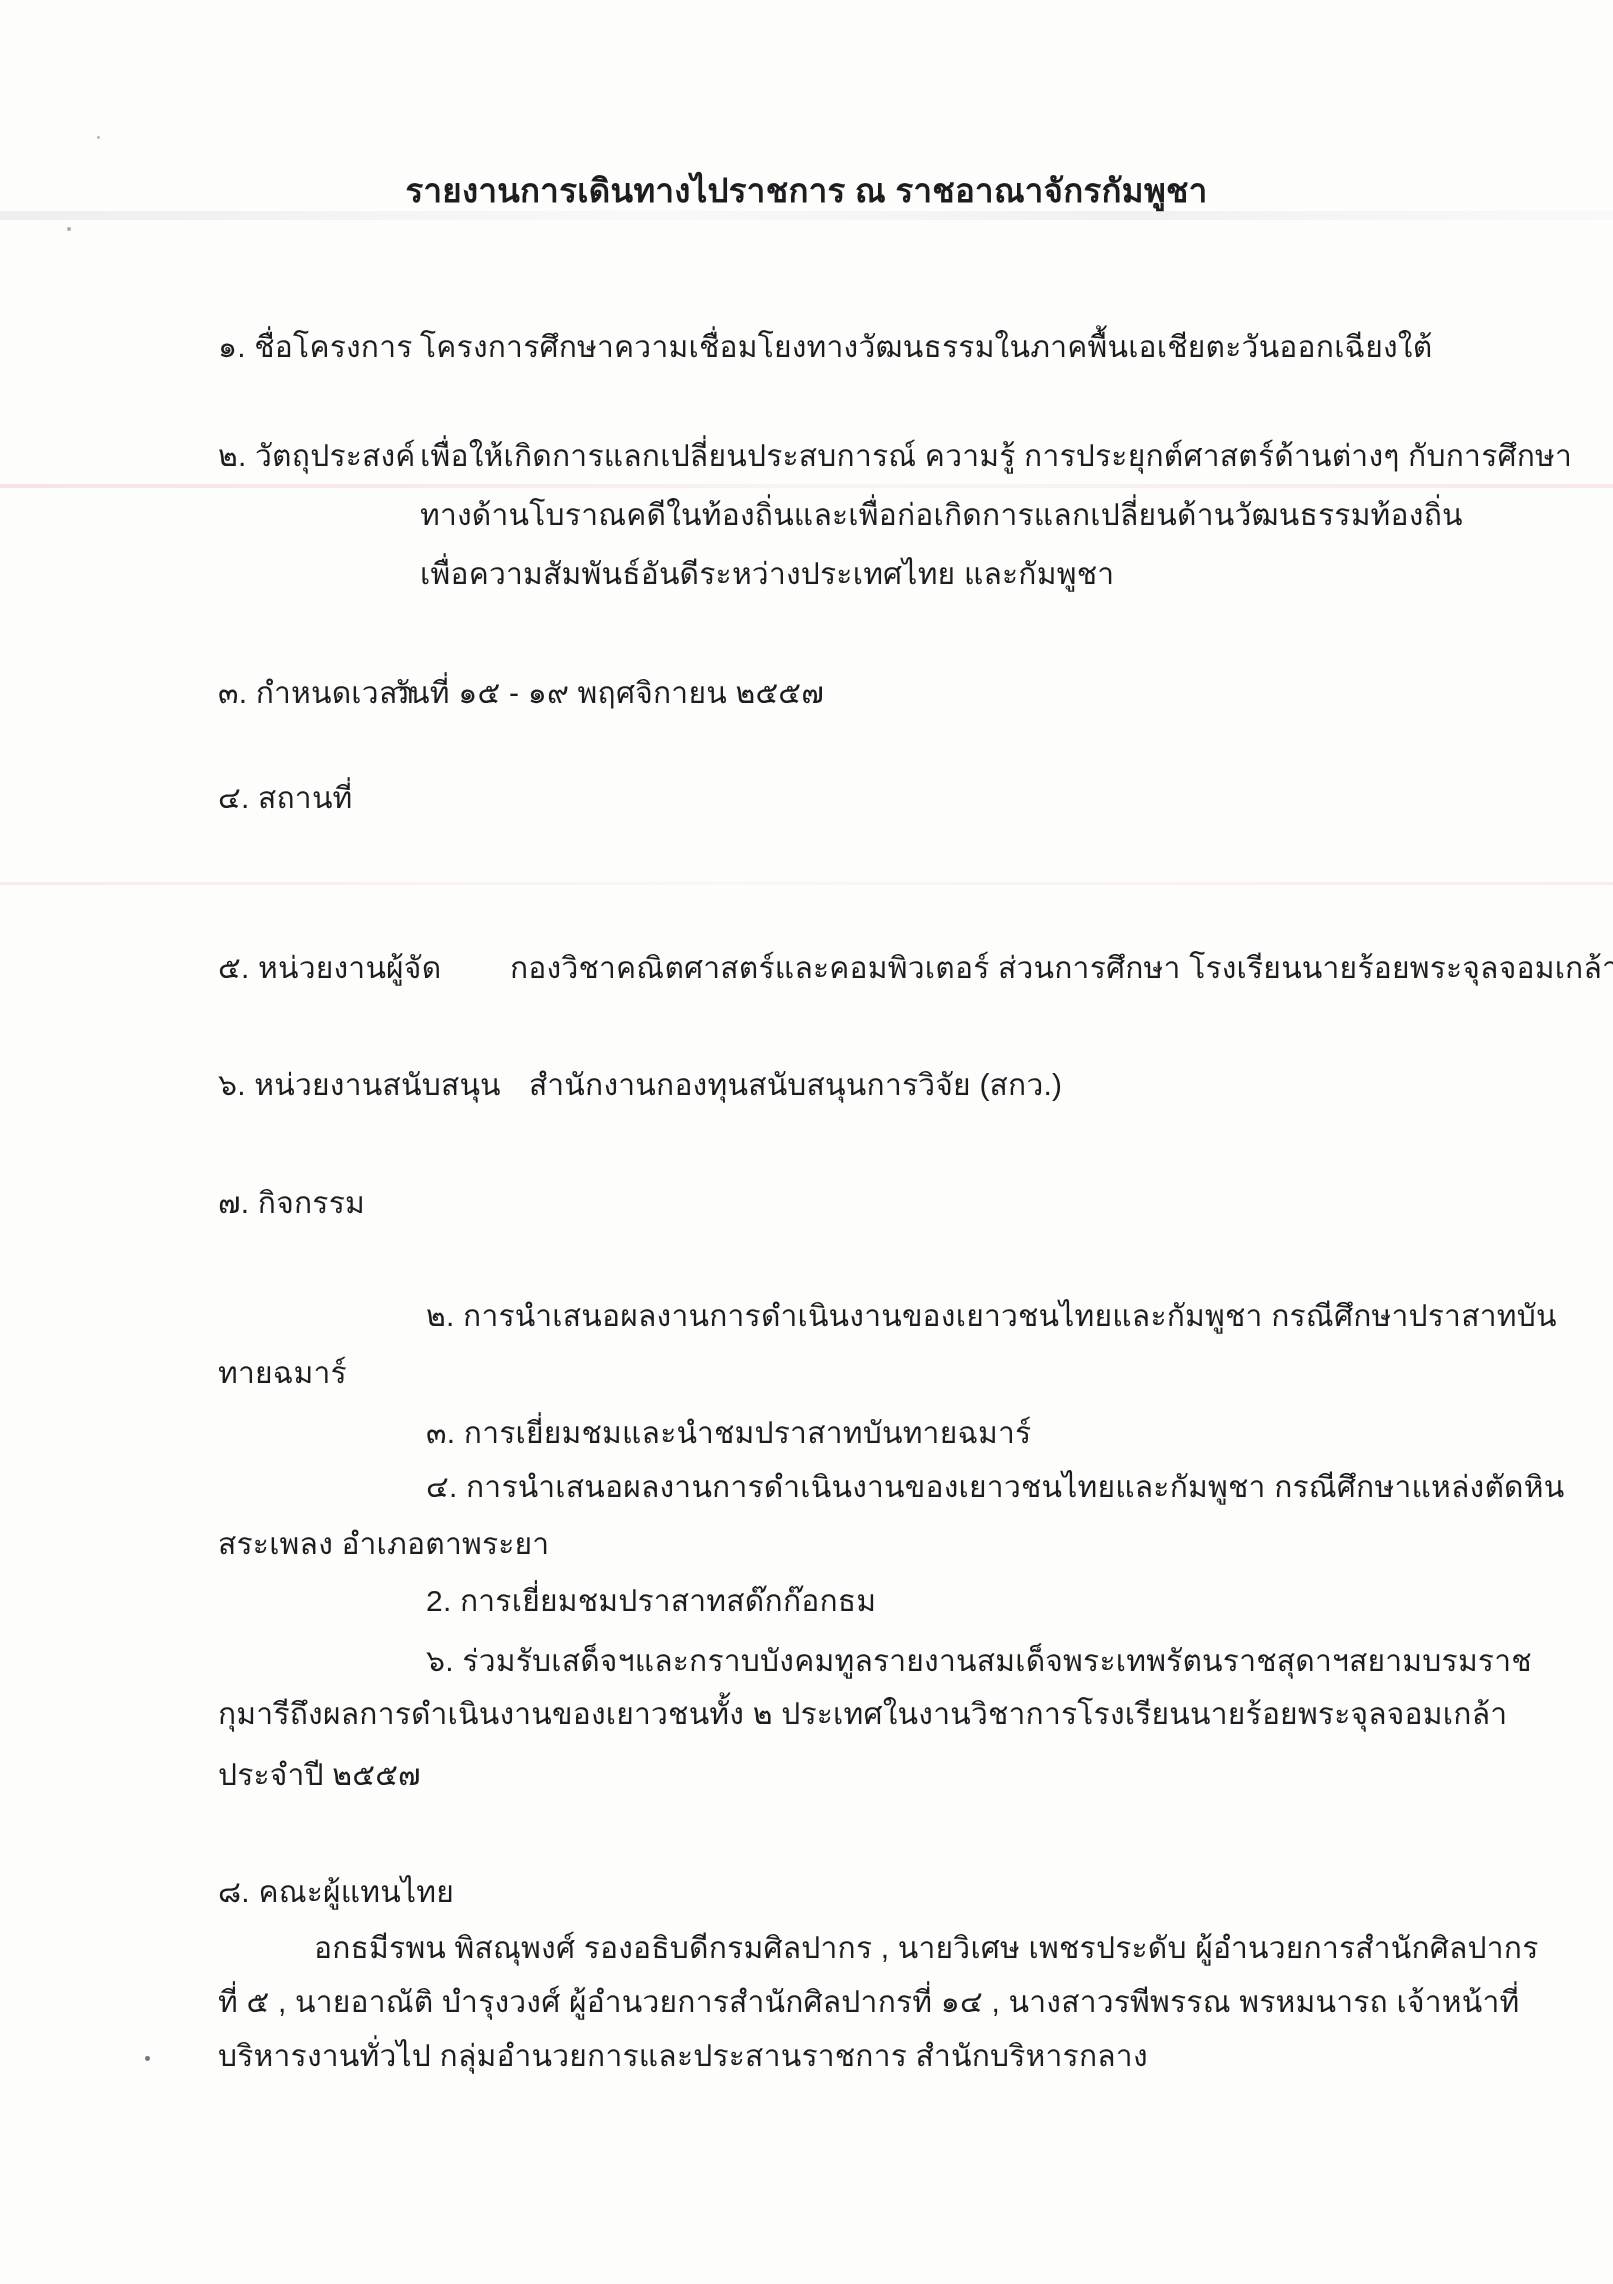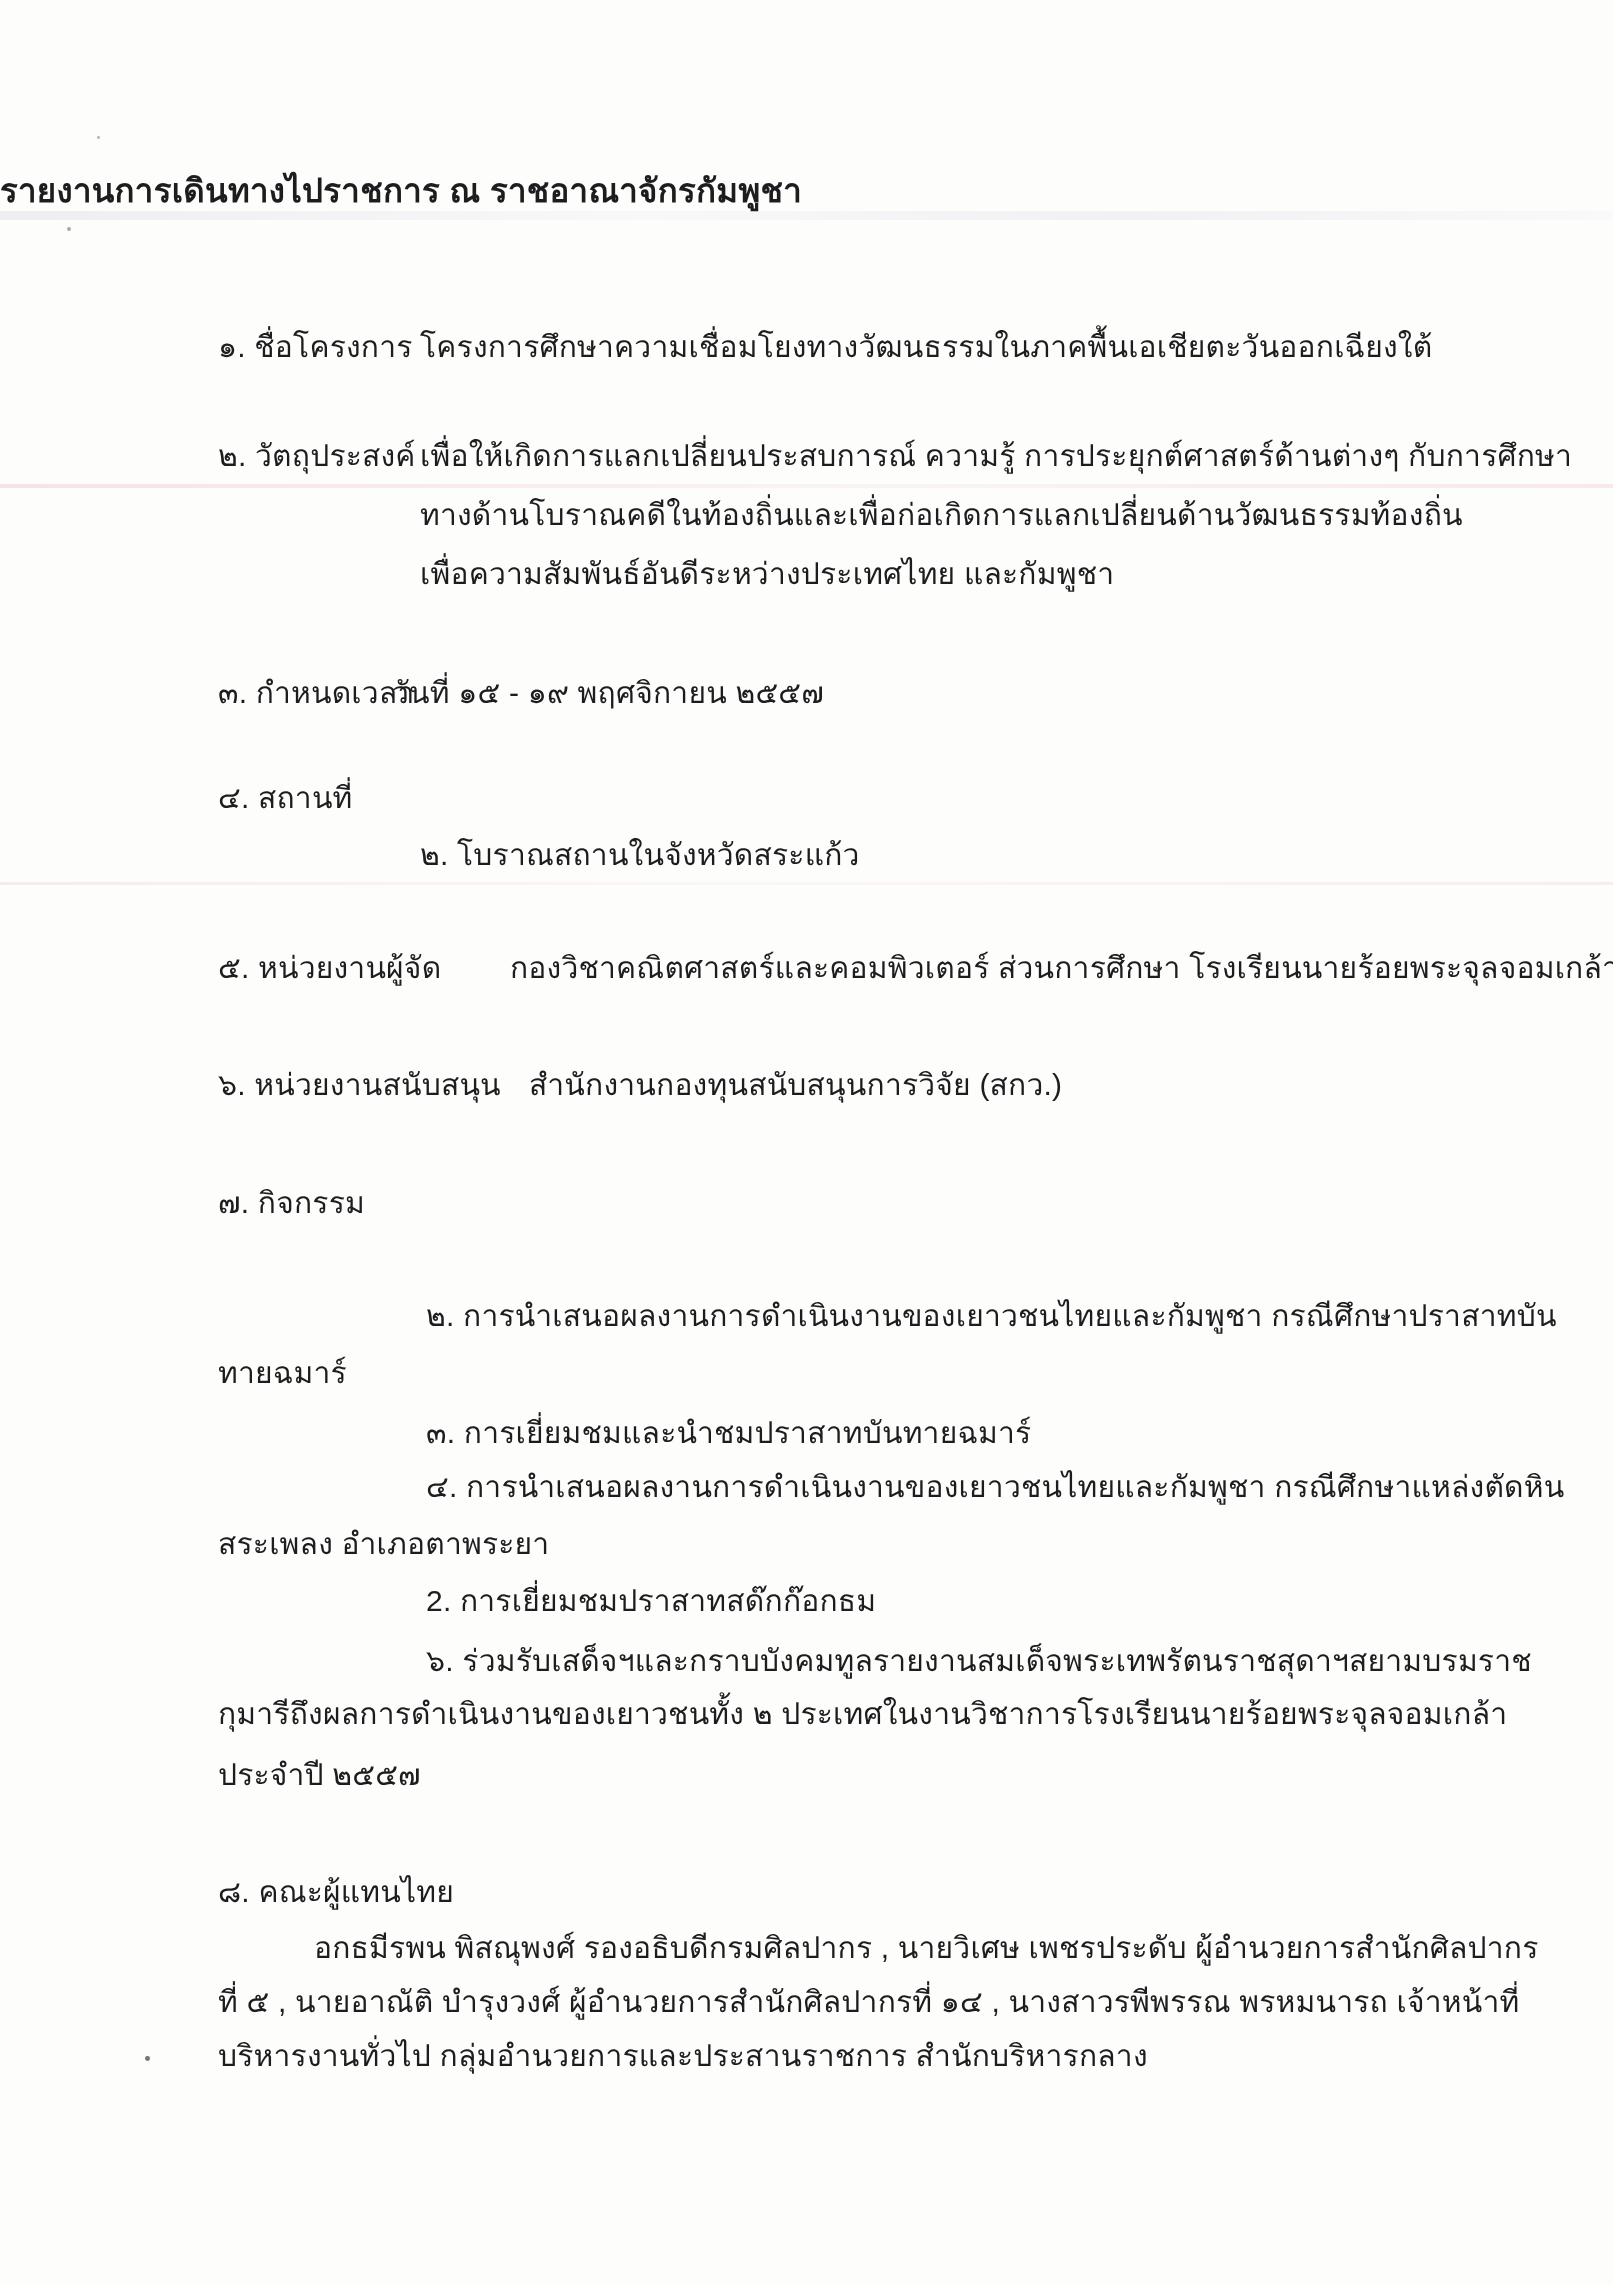--- a/index.html
+++ b/index.html
@@ -21,20 +21,21 @@
   }
   .line {
     position: absolute;
     white-space: nowrap;
     letter-spacing: 0.2px;
   }
   .title-line {
     position: absolute;
     left: 0;
     width: 100%;
+    text-align: center;
     font-size: 33px;
     font-weight: bold;
     letter-spacing: 0.3px;
   }
   
   .scan-streak {
     position: absolute;
     left: 0;
     width: 100%;
     pointer-events: none;
@@ -67,21 +68,20 @@
 
   <div class="line" style="left:218px;top:434px">๒. วัตถุประสงค์</div>
   <div class="line" style="left:420px;top:434px">เพื่อให้เกิดการแลกเปลี่ยนประสบการณ์ ความรู้ การประยุกต์ศาสตร์ด้านต่างๆ กับการศึกษา</div>
   <div class="line" style="left:420px;top:493px">ทางด้านโบราณคดีในท้องถิ่นและเพื่อก่อเกิดการแลกเปลี่ยนด้านวัฒนธรรมท้องถิ่น</div>
   <div class="line" style="left:420px;top:552px">เพื่อความสัมพันธ์อันดีระหว่างประเทศไทย และกัมพูชา</div>
 
   <div class="line" style="left:218px;top:671px">๓. กำหนดเวลา</div>
   <div class="line" style="left:392px;top:671px">วันที่ ๑๕ - ๑๙ พฤศจิกายน ๒๕๕๗</div>
 
   <div class="line" style="left:218px;top:776px">๔. สถานที่</div>
-  <div class="line" style="left:420px;top:833px">๒. โบราณสถานในจังหวัดสระแก้ว</div>
 
   <div class="line" style="left:218px;top:946px">๕. หน่วยงานผู้จัด</div>
   <div class="line" style="left:510px;top:946px">กองวิชาคณิตศาสตร์และคอมพิวเตอร์ ส่วนการศึกษา โรงเรียนนายร้อยพระจุลจอมเกล้า</div>
 
   <div class="line" style="left:218px;top:1063px">๖. หน่วยงานสนับสนุน</div>
   <div class="line" style="left:529px;top:1063px">สำนักงานกองทุนสนับสนุนการวิจัย (สกว.)</div>
 
   <div class="line" style="left:218px;top:1181px">๗. กิจกรรม</div>
   <div class="line" style="left:426px;top:1294px">๒. การนำเสนอผลงานการดำเนินงานของเยาวชนไทยและกัมพูชา กรณีศึกษาปราสาทบัน</div>
   <div class="line" style="left:218px;top:1351px">ทายฉมาร์</div>

